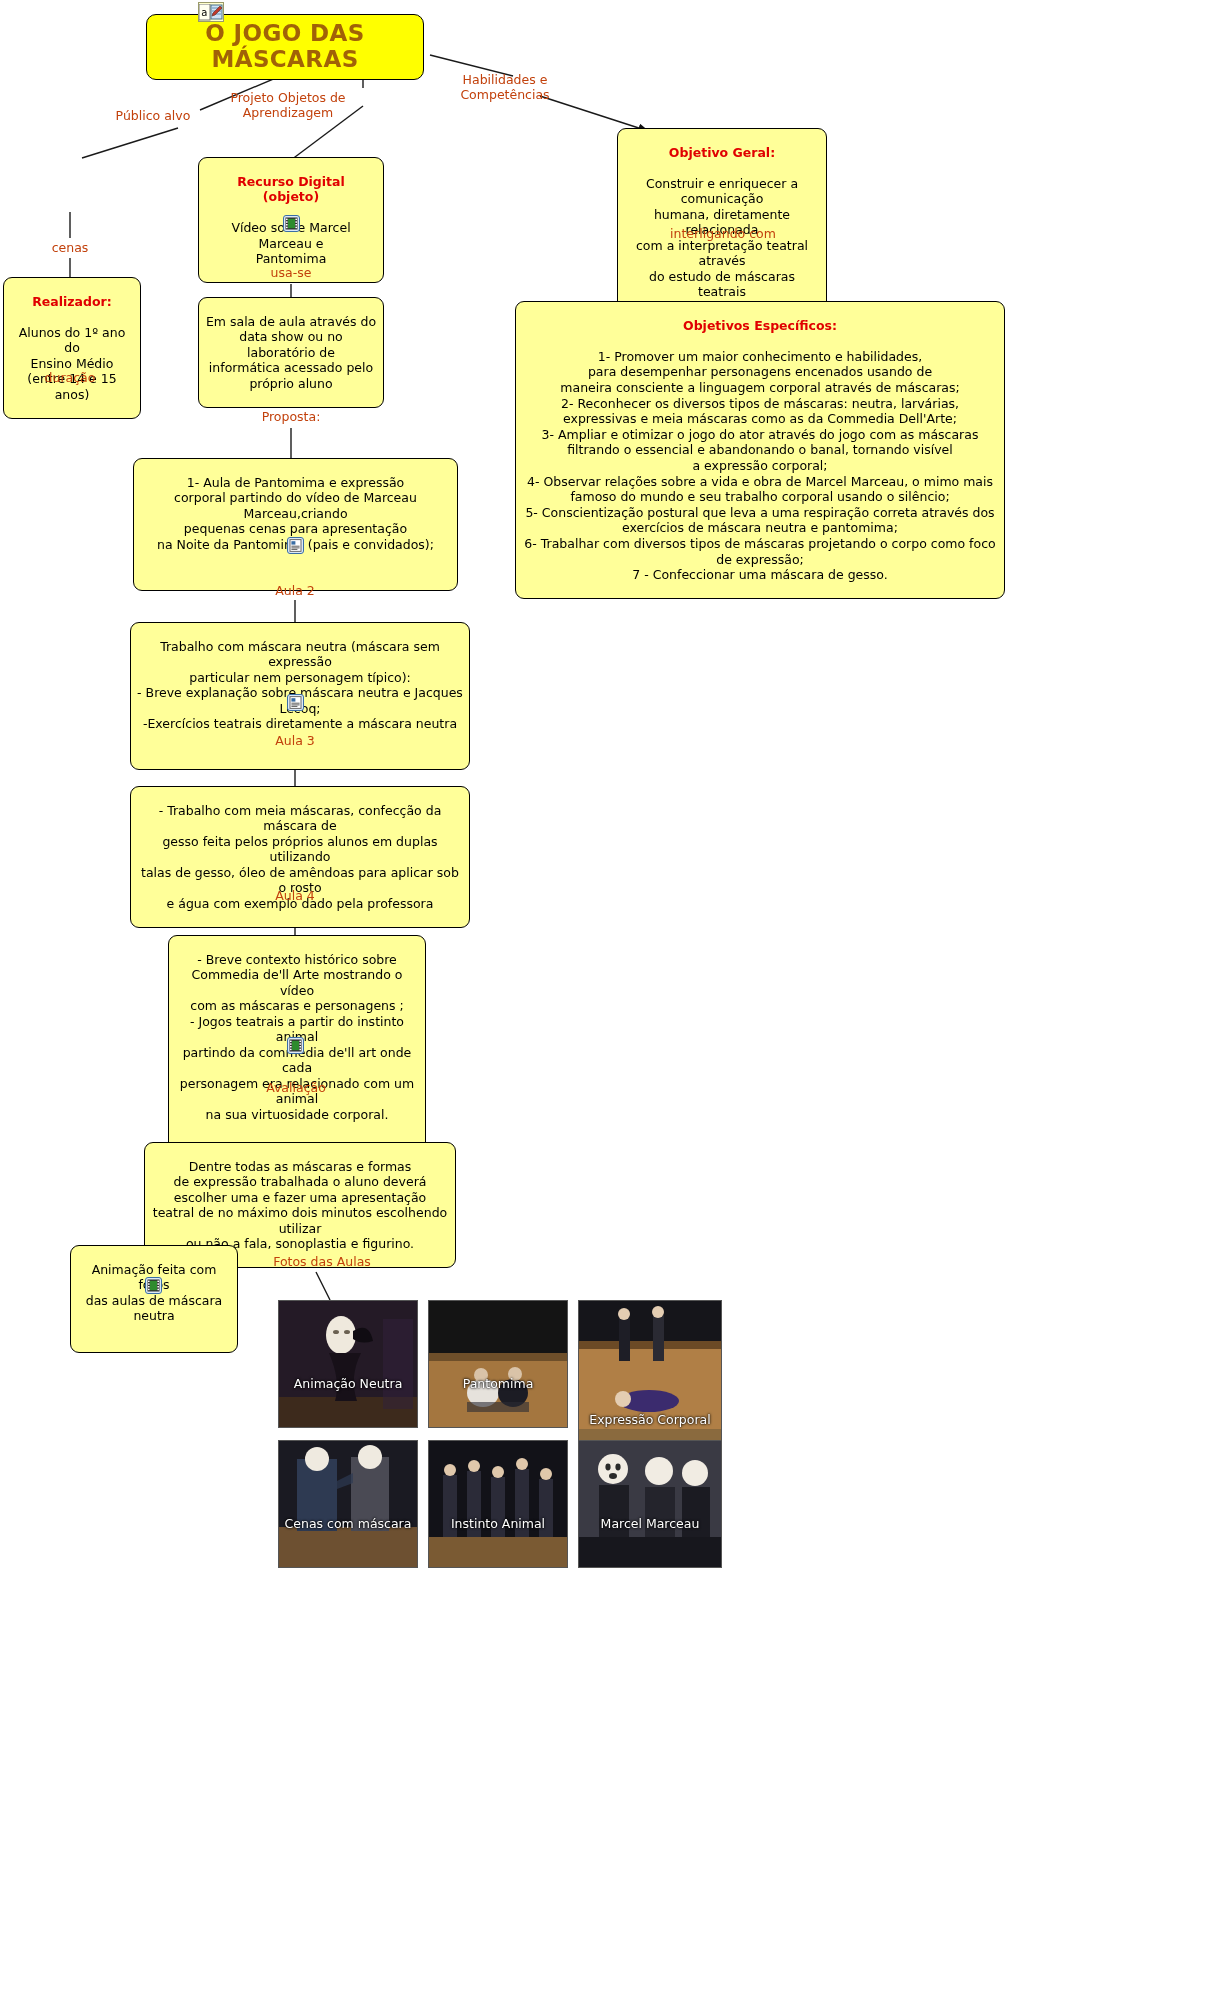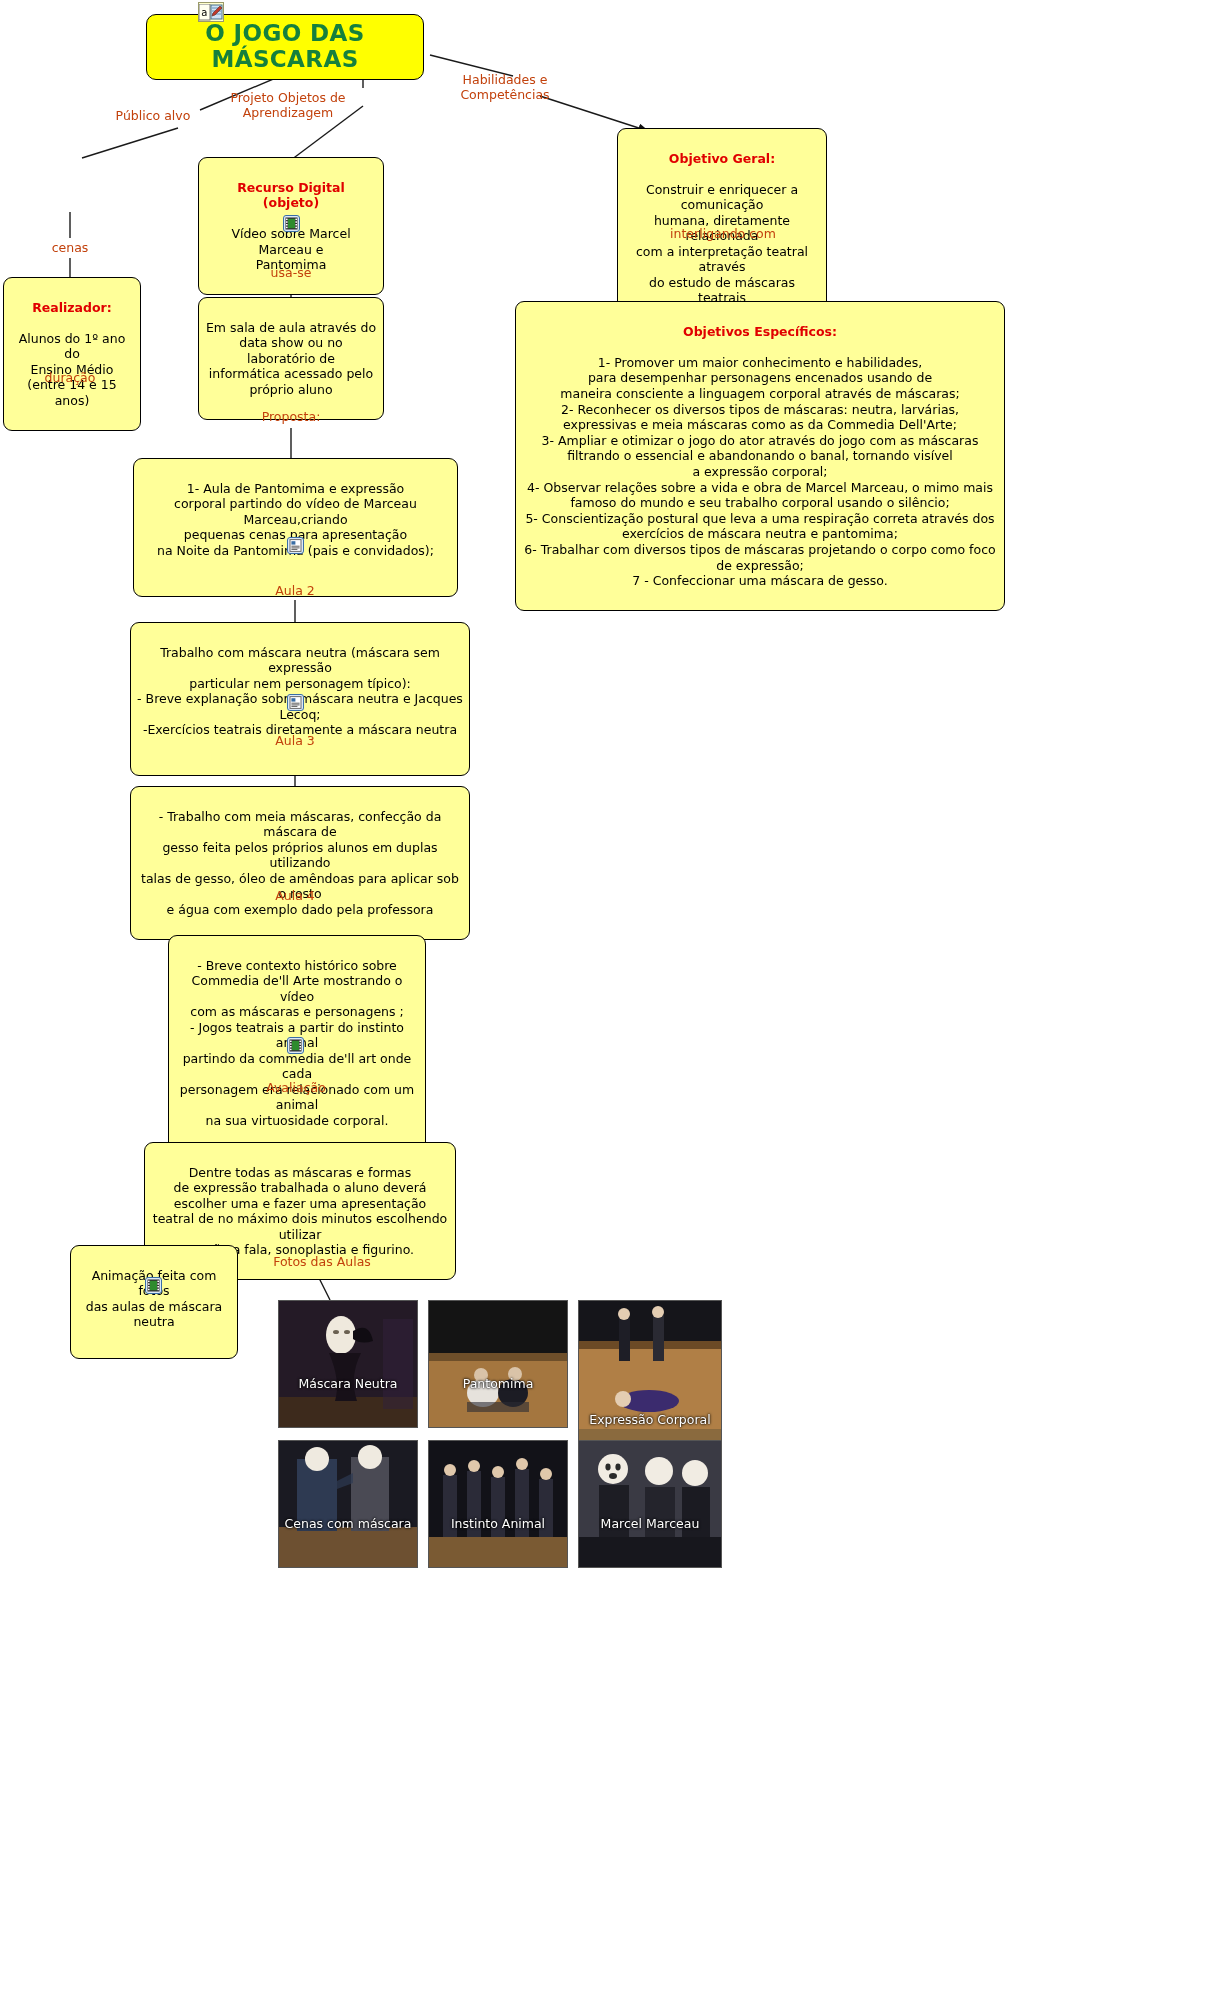--- a/index.html
+++ b/index.html
@@ -15,38 +15,38 @@
 
   .node {
     position:absolute;
     background:#ffff99;
     border:1px solid #000000;
     border-radius:9px;
     text-align:center;
     color:#000000;
     font-size:12.5px;
     line-height:15.5px;
-    padding:6px 6px;
+    padding:0 6px;
     white-space:pre-line;
     z-index:3;
   }
   .node .hd {
     color:#e00000;
     font-weight:bold;
     display:block;
     white-space:pre-line;
   }
   .node .bd { display:block; white-space:pre-line; }
 
   .title-node {
     position:absolute;
     background:#ffff00;
     border:1px solid #000000;
     border-radius:10px;
-    color:#15803d;
+    color:#a16207;
     font-weight:bold;
     font-size:23px;
     letter-spacing:0.4px;
     text-align:center;
     padding:5px 14px 7px 14px;
     z-index:4;
   }
 
   .elabel {
     position:absolute;
@@ -343,21 +343,21 @@
         <rect width="140" height="128" fill="#241a26"></rect>
         <rect y="96" width="140" height="32" fill="#3d2a1c"></rect>
         <ellipse cx="62" cy="34" rx="15" ry="19" fill="#efe9dd"></ellipse>
         <ellipse cx="57" cy="31" rx="3" ry="2" fill="#6b6152"></ellipse>
         <ellipse cx="68" cy="31" rx="3" ry="2" fill="#6b6152"></ellipse>
         <path d="M50,52 q12,28 6,48 l22,0 q-8,-24 4,-48 z" fill="#171018"></path>
         <path d="M74,30 q16,-10 20,10 q-12,4 -20,-2 z" fill="#100c12"></path>
         <rect x="104" y="18" width="30" height="90" fill="#31203a" opacity="0.55"></rect>
       </svg>
     </div>
-    <div class="cap">Máscara Neutra</div>
+    <div class="cap">Animação Neutra</div>
   </div>
 
   <div class="photo" style="left:428px; top:1300px; width:140px; height:128px; background:#2a2018;">
     <div class="scene">
       <svg width="140" height="128" viewBox="0 0 140 128">
         <rect width="140" height="128" fill="#141414"></rect>
         <rect y="58" width="140" height="70" fill="#a4763f"></rect>
         <rect y="58" width="140" height="70" fill="url(#g1)" opacity="0"></rect>
         <ellipse cx="54" cy="92" rx="16" ry="14" fill="#e6e2dc"></ellipse>
         <circle cx="52" cy="74" r="7" fill="#d9c3a8"></circle>

